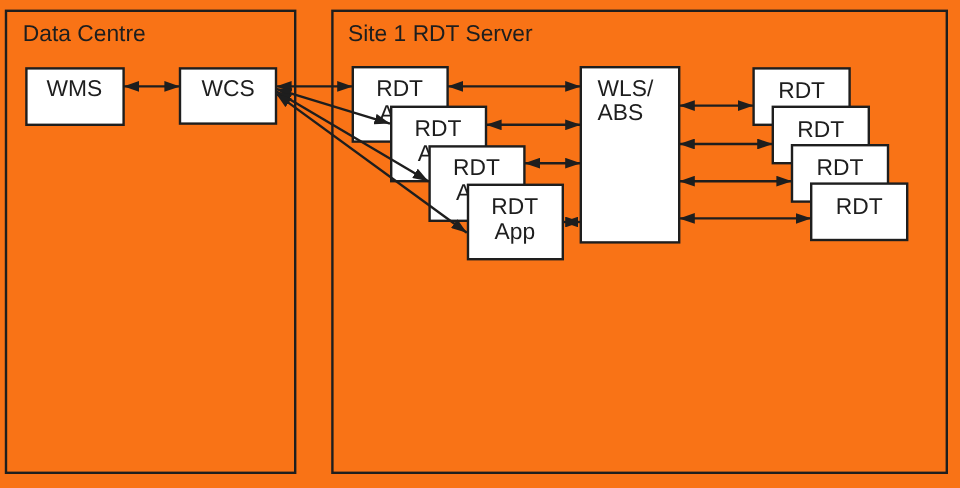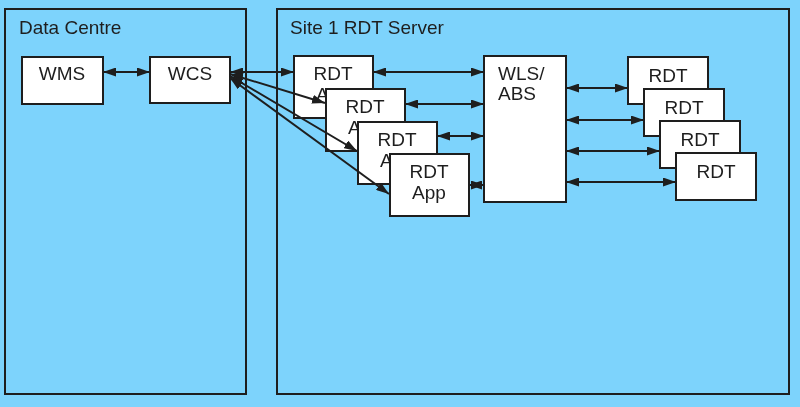--- a/index.html
+++ b/index.html
@@ -1,16 +1,16 @@
 <!DOCTYPE html>
 <html><head>
 <meta charset="utf-8">
 <style>
   html,body{margin:0;padding:0;background:#ffffff;}
-  .stage{width:800px;height:407px;position:relative;background:#7dd3fc;overflow:hidden;}
+  .stage{width:800px;height:407px;position:relative;background:#f97316;overflow:hidden;}
   svg{display:block;}
   .box{fill:#ffffff;stroke:#1e1e1e;stroke-width:2;}
   .container-box{fill:none;stroke:#1e1e1e;stroke-width:2;}
   .lbl{font-family:"Liberation Sans",sans-serif;font-size:19px;fill:#1e1e1e;}
   .mid{text-anchor:middle;}
   .arrow{stroke:#1e1e1e;stroke-width:2;fill:none;}
 </style>
 </head>
 <body>
 

